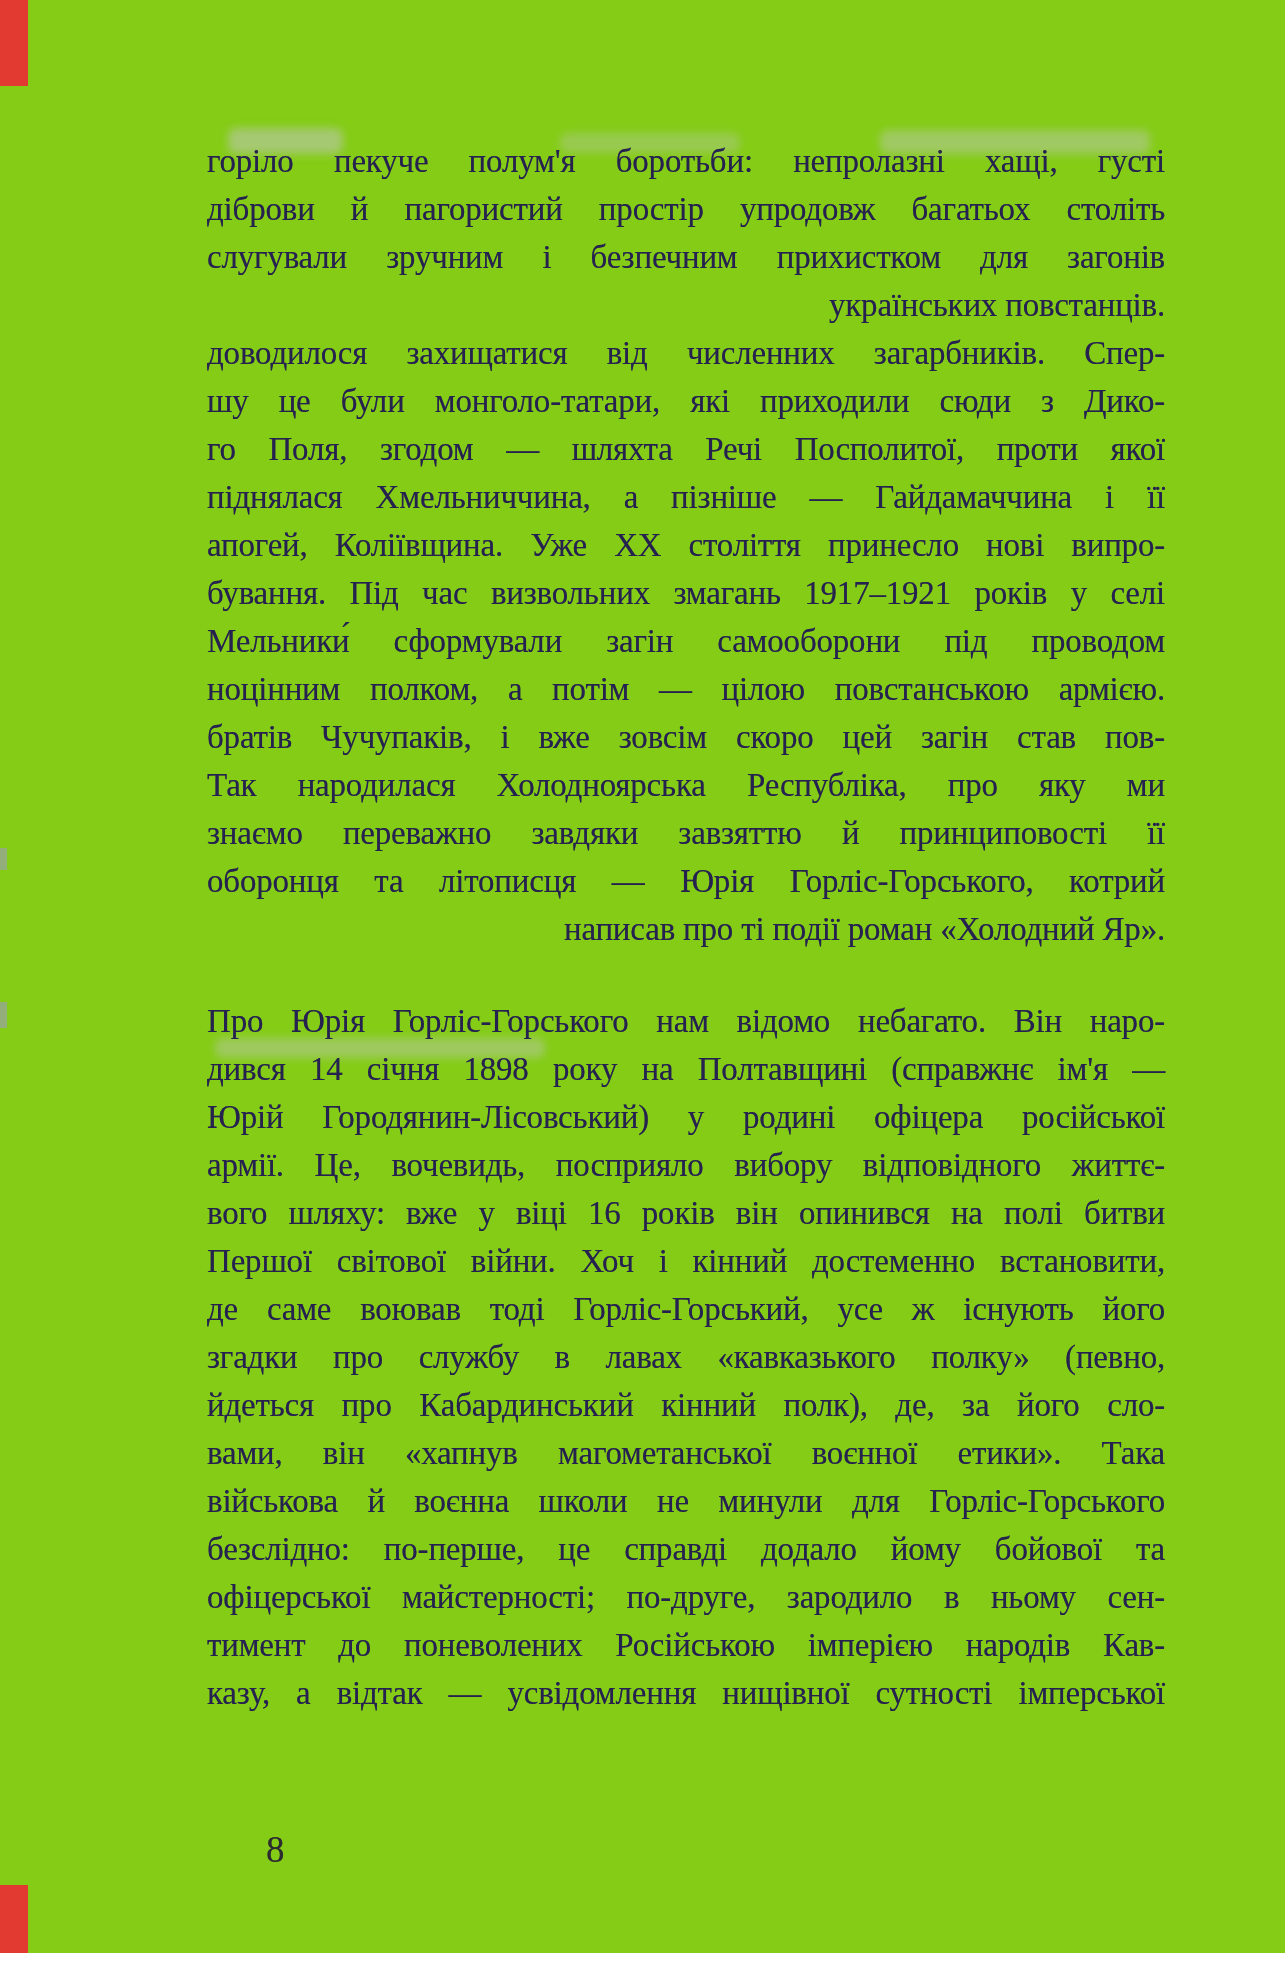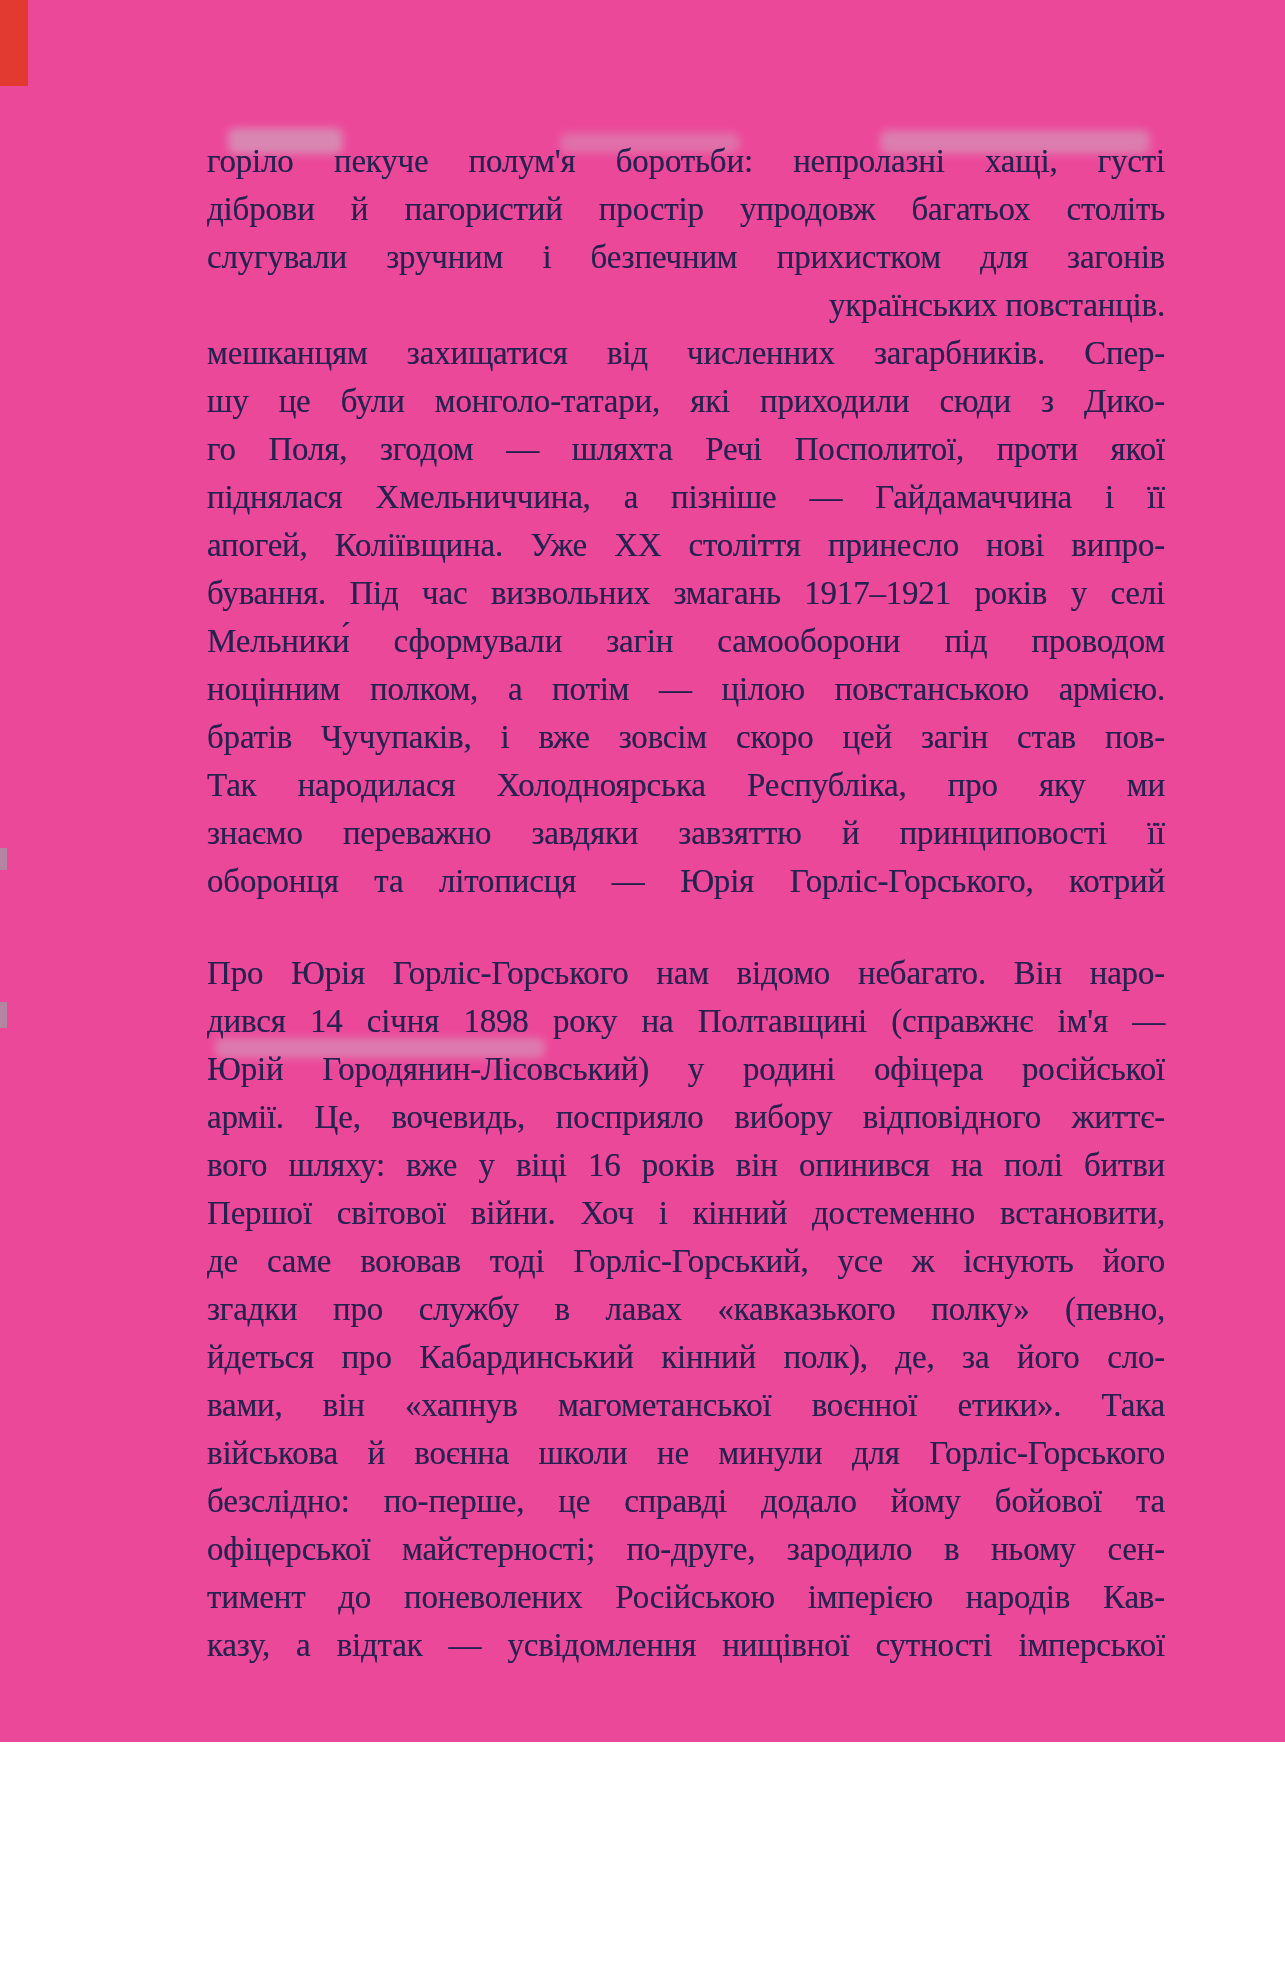--- a/index.html
+++ b/index.html
@@ -1,20 +1,20 @@
 <!DOCTYPE html>
 <html><head>
 <meta charset="utf-8">
 <style>
   html, body { margin: 0; padding: 0; background: #ffffff; }
   .page {
     position: relative;
     width: 1285px;
-    height: 1742px;
-    background: #ec4899;
+    height: 1953px;
+    background: #84cc16;
     overflow: hidden;
     font-family: "Liberation Serif", "DejaVu Serif", serif;
   }
   
   .red-mark {
     position: absolute;
     left: 0;
     width: 28px;
     background: #e23a30;
   }
@@ -90,32 +90,33 @@
   <div class="edge-dash d2"></div>
 
   <div class="textblock">
       <div class="para">
         <div class="line j">горіло пекуче полум'я боротьби: непролазні хащі, густі</div>
         <div class="line j">діброви й пагористий простір упродовж багатьох століть</div>
         <div class="line j">слугували зручним і безпечним прихистком для загонів</div>
         <div class="line l">українських повстанців.</div>
       </div>
       <div class="para">
-        <div class="line j">мешканцям захищатися від численних загарбників. Спер-</div>
+        <div class="line j">доводилося захищатися від численних загарбників. Спер-</div>
         <div class="line j">шу це були монголо-татари, які приходили сюди з Дико-</div>
         <div class="line j">го Поля, згодом — шляхта Речі Посполитої, проти якої</div>
         <div class="line j">піднялася Хмельниччина, а пізніше — Гайдамаччина і її</div>
         <div class="line j">апогей, Коліївщина. Уже XX століття принесло нові випро-</div>
         <div class="line j">бування. Під час визвольних змагань 1917–1921 років у селі</div>
         <div class="line j">Мельники́ сформували загін самооборони під проводом</div>
         <div class="line j">ноцінним полком, а потім — цілою повстанською армією.</div>
         <div class="line j">братів Чучупаків, і вже зовсім скоро цей загін став пов-</div>
         <div class="line j">Так народилася Холодноярська Республіка, про яку ми</div>
         <div class="line j">знаємо переважно завдяки завзяттю й принциповості її</div>
         <div class="line j">оборонця та літописця — Юрія Горліс-Горського, котрий</div>
+        <div class="line l">написав про ті події роман «Холодний Яр».</div>
       </div>
       <div class="para gap">
         <div class="line j">Про Юрія Горліс-Горського нам відомо небагато. Він наро-</div>
         <div class="line j">дився 14 січня 1898 року на Полтавщині (справжнє ім'я —</div>
         <div class="line j">Юрій Городянин-Лісовський) у родині офіцера російської</div>
         <div class="line j">армії. Це, вочевидь, посприяло вибору відповідного життє-</div>
         <div class="line j">вого шляху: вже у віці 16 років він опинився на полі битви</div>
         <div class="line j">Першої світової війни. Хоч і кінний достеменно встановити,</div>
         <div class="line j">де саме воював тоді Горліс-Горський, усе ж існують його</div>
         <div class="line j">згадки про службу в лавах «кавказького полку» (певно,</div>

